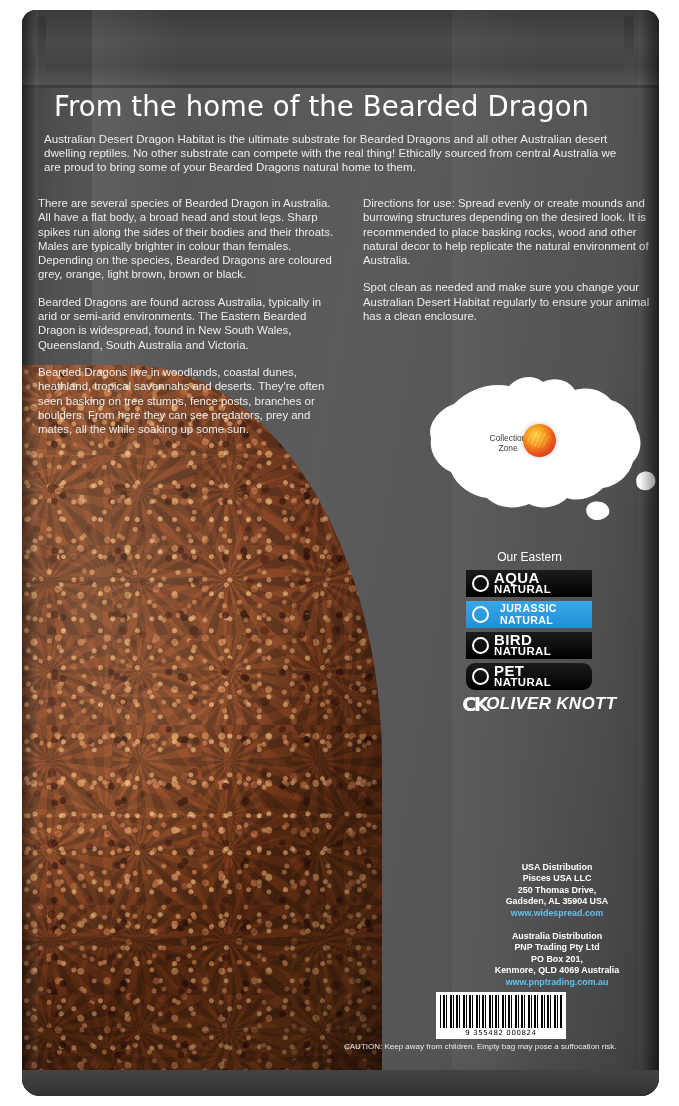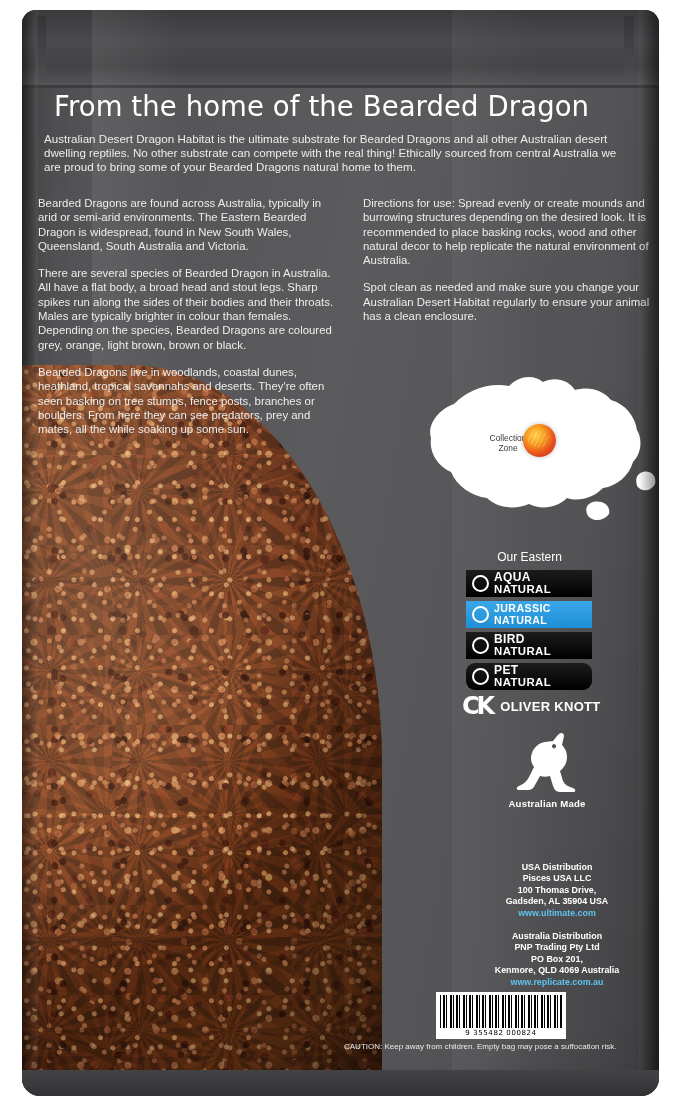--- a/index.html
+++ b/index.html
@@ -248,58 +248,58 @@
     margin-right: 5px;
     flex: 0 0 auto;
   }
   .brand .names {
     display: flex;
     flex-direction: column;
     justify-content: center;
     line-height: 11.2px;
   }
   .brand .n1 {
-    font-size: 12px;
+    font-size: 15px;
     font-weight: 700;
     color: #ffffff;
     letter-spacing: .4px;
   }
   .brand .n2 {
     font-size: 11.4px;
     font-weight: 700;
     color: #ffffff;
     letter-spacing: .4px;
   }
   .brand.aqua    { background: linear-gradient(180deg, #1c1c1e, #000000); }
   .brand.jurassic{ background: linear-gradient(180deg, #3aa7e8, #1f8fd6); }
   .brand.bird    { background: linear-gradient(180deg, #1c1c1e, #000000); }
   .brand.pet     { background: linear-gradient(180deg, #1c1c1e, #000000); border-radius: 9px; }
-  .brand.jurassic .n1, .brand.jurassic .n2 { font-size: 10.6px; }
+  .brand.jurassic .n1, .brand.jurassic .n2 { font-size: 10.6px; margin-left: 6px; }
 
   .ok-row {
     position: absolute;
     left: 440px;
     top: 682px;
     width: 190px;
     display: flex;
     align-items: center;
   }
   .ok-mark {
-    font-size: 24px;
+    font-size: 20px;
     font-weight: 700;
     color: #ffffff;
     letter-spacing: -3px;
-    margin-right: 8px;
     font-family: "DejaVu Sans", sans-serif;
   }
   .ok-text {
-    font-size: 13px;
+    font-size: 17px;
     font-weight: 700;
     color: #ffffff;
     letter-spacing: .3px;
+    font-style: italic;
   }
 
   
   .roo-wrap {
     position: absolute;
     left: 430px;
     top: 722px;
     width: 190px;
     text-align: center;
   }
@@ -392,22 +392,22 @@
       <div class="substrate-shade"></div>
     </div>
 
     <div class="content">
 
       <div class="headline">From the home of the Bearded Dragon</div>
 
       <div class="intro">Australian Desert Dragon Habitat is the ultimate substrate for Bearded Dragons and all other Australian desert dwelling reptiles. No other substrate can compete with the real thing! Ethically sourced from central Australia we are proud to bring some of your Bearded Dragons natural home to them.</div>
 
       <div class="col-left">
+        <p>There are several species of Bearded Dragon in Australia. All have a flat body, a broad head and stout legs. Sharp spikes run along the sides of their bodies and their throats. Males are typically brighter in colour than females. Depending on the species, Bearded Dragons are coloured grey, orange, light brown, brown or black.</p>
         <p>Bearded Dragons are found across Australia, typically in arid or semi-arid environments. The Eastern Bearded Dragon is widespread, found in New South Wales, Queensland, South Australia and Victoria.</p>
-        <p>There are several species of Bearded Dragon in Australia. All have a flat body, a broad head and stout legs. Sharp spikes run along the sides of their bodies and their throats. Males are typically brighter in colour than females. Depending on the species, Bearded Dragons are coloured grey, orange, light brown, brown or black.</p>
         <p>Bearded Dragons live in woodlands, coastal dunes, heathland, tropical savannahs and deserts. They're often seen basking on tree stumps, fence posts, branches or boulders. From here they can see predators, prey and mates, all the while soaking up some sun.</p>
       </div>
 
       <div class="col-right">
         <p>Directions for use: Spread evenly or create mounds and burrowing structures depending on the desired look. It is recommended to place basking rocks, wood and other natural decor to help replicate the natural environment of Australia.</p>
         <p>Spot clean as needed and make sure you change your Australian Desert Habitat regularly to ensure your animal has a clean enclosure.</p>
       </div>
 
       <div class="map-wrap">
         <svg width="265" height="175" viewBox="0 0 265 175">
@@ -457,45 +457,35 @@
             <span class="n2">NATURAL</span>
           </span>
         </div>
       </div>
 
       <div class="ok-row">
         <span class="ok-mark">CK</span>
         <span class="ok-text">OLIVER KNOTT</span>
       </div>
 
-      <div class="roo-wrap">
-        <svg width="80" height="62" viewBox="0 0 80 62" style="display:block;margin:0 auto;">
-          <path fill="#ffffff" d="M52 2 C54 0 57 1 57 4 L55 13 C58 16 60 20 60 25 C60 31 57 36 53 39
-            L56 49 C58 53 62 55 66 56 C69 57 69 60 66 60 L53 60 C49 60 47 57 46 54 L43 44
-            C40 45 36 45 33 44 L28 53 C27 56 24 58 21 58 L12 58 C9 58 9 55 12 54
-            C17 52 20 49 22 45 L27 35 C24 31 23 26 25 21 C27 15 32 11 38 10 L46 9
-            L50 4 Z M45 14 C45 16 47 17 48 16 C50 15 49 12 47 12 C46 12 45 13 45 14 Z"></path>
-        </svg>
-        <div class="roo-caption">Australian Made</div>
-      </div>
 
       <div class="addr usa">
         <div>USA Distribution</div>
         <div>Pisces USA LLC</div>
-        <div>100 Thomas Drive,</div>
+        <div>250 Thomas Drive,</div>
         <div>Gadsden, AL 35904 USA</div>
-        <div class="link">www.ultimate.com</div>
+        <div class="link">www.widespread.com</div>
       </div>
 
       <div class="addr au">
         <div>Australia Distribution</div>
         <div>PNP Trading Pty Ltd</div>
         <div>PO Box 201,</div>
         <div>Kenmore, QLD 4069 Australia</div>
-        <div class="link">www.replicate.com.au</div>
+        <div class="link">www.pnptrading.com.au</div>
       </div>
 
       <div class="barcode">
         <div class="bars"></div>
         <div class="barnum">9 355482 000824</div>
       </div>
 
       <div class="caution">CAUTION: Keep away from children. Empty bag may pose a suffocation risk.</div>
     </div>
 

